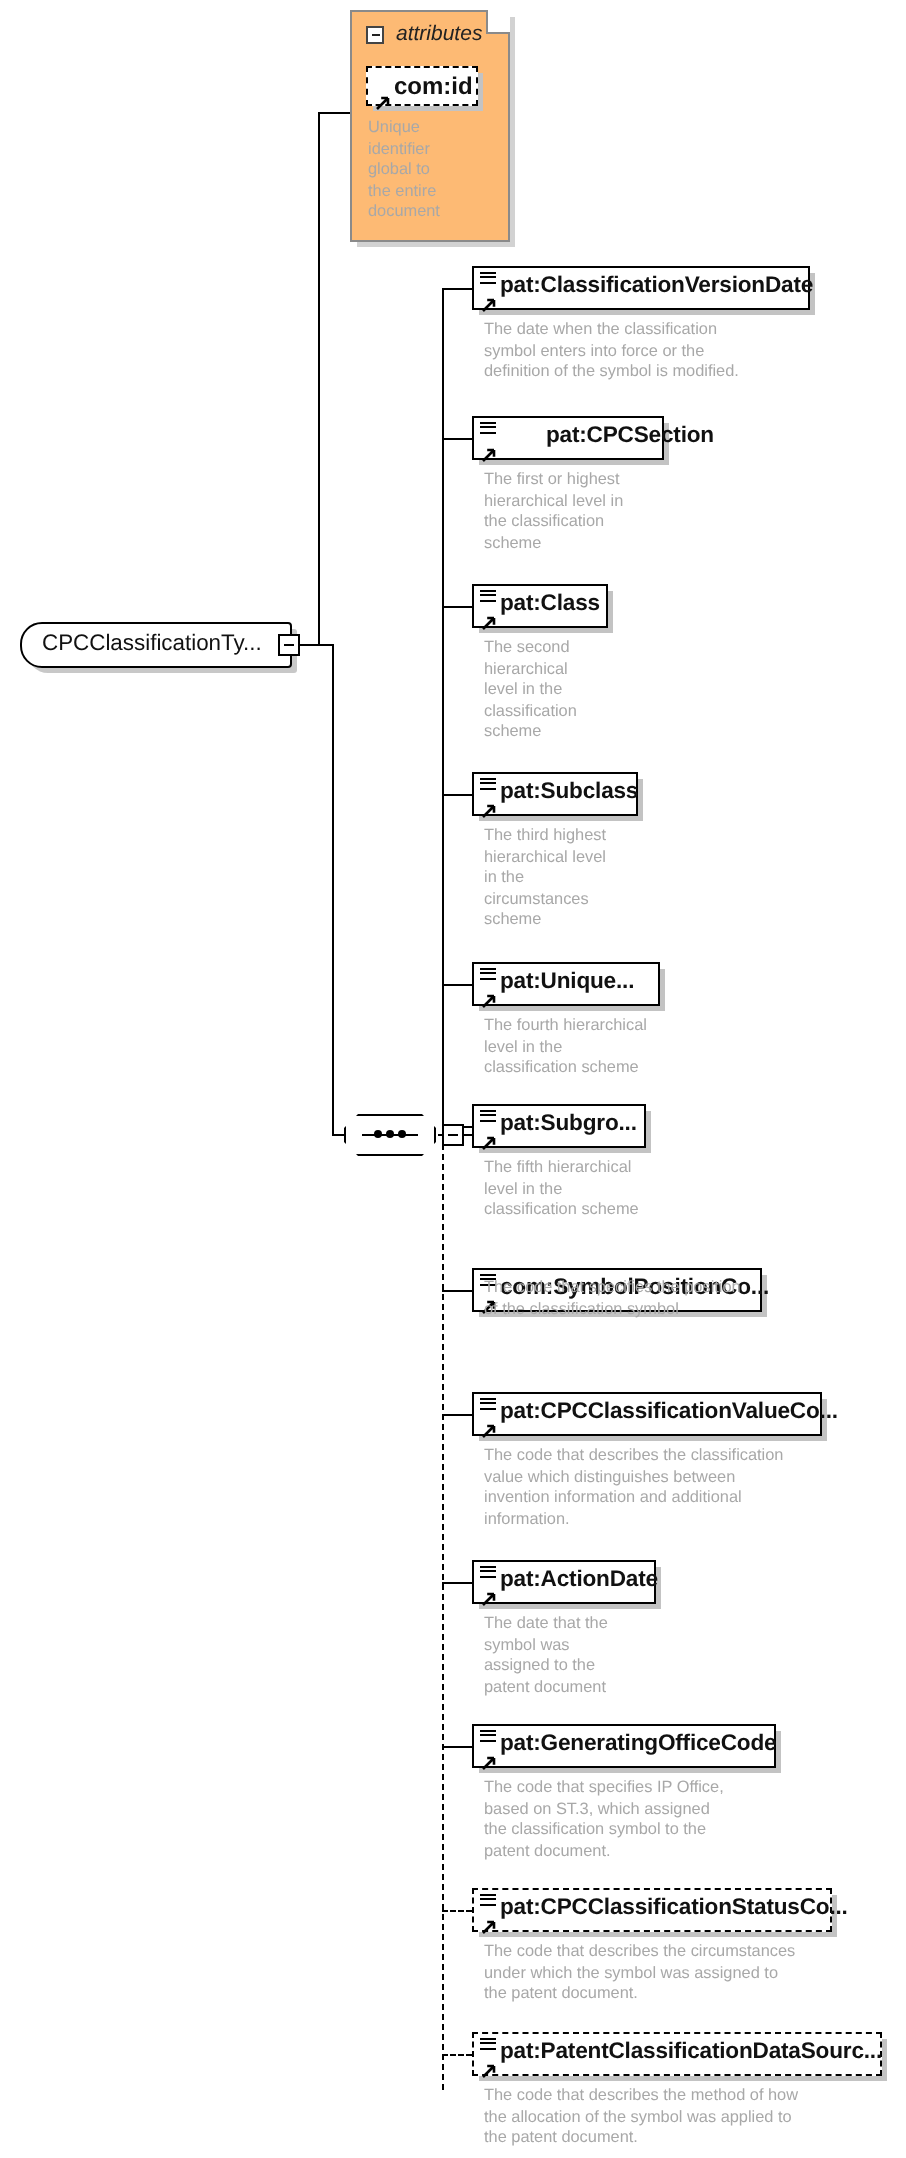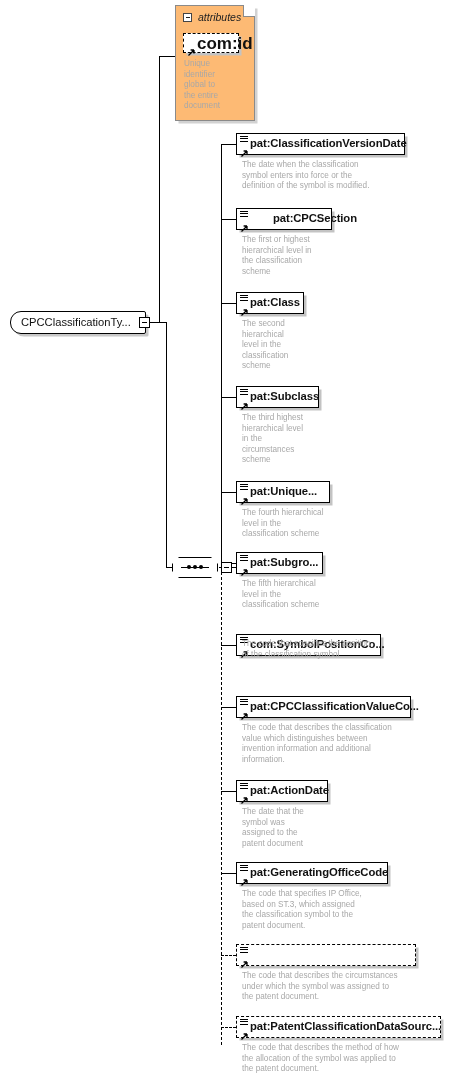--- a/index.html
+++ b/index.html
@@ -114,21 +114,21 @@
     position:absolute;
     box-sizing:border-box;
     background:#fff;
     border:1.4px dashed #000;
     box-shadow:3px 3px 0 -0.5px #c3c3c3;
     height:20px;
     display:flex;align-items:center;
     padding-left:13px;padding-right:7px;
     white-space:nowrap;
   }
-  .attrbox .ename{font-size:17px;font-weight:bold;color:#111;line-height:1;}
+  .attrbox .ename{font-size:12px;font-weight:bold;color:#111;line-height:1;}
   .attrbox .glyph-arrow{position:absolute;left:3px;bottom:1.5px;width:8px;height:8px;}
 
   
   .desc{
     position:absolute;
     font-size:8.2px;
     color:#a8a8a8;
     line-height:10.6px;
     white-space:pre-line;
     letter-spacing:0px;
@@ -413,20 +413,21 @@
     <span class="glyph-lines">
         <i></i>
         <i></i>
         <i></i>
       </span>
     <span class="glyph-arrow">
       <svg width="8" height="8" viewBox="0 0 8 8">
           <path d="M7 1 L1.5 6.5 M7 1 L7 4.4 M7 1 L3.6 1" stroke="#000" stroke-width="1.3" fill="none"></path>
         </svg>
     </span>
+    <span class="ename">pat:CPCClassificationStatusCo...</span>
   </div>
   <div class="desc" style="left:242px;top:971px;width:205px;">The code that describes the circumstances
 under which the symbol was assigned to
 the patent document.</div>
 
   <div class="ebox opt" style="left:236px;top:1016px;width:205px;">
     <span class="glyph-lines">
         <i></i>
         <i></i>
         <i></i>

